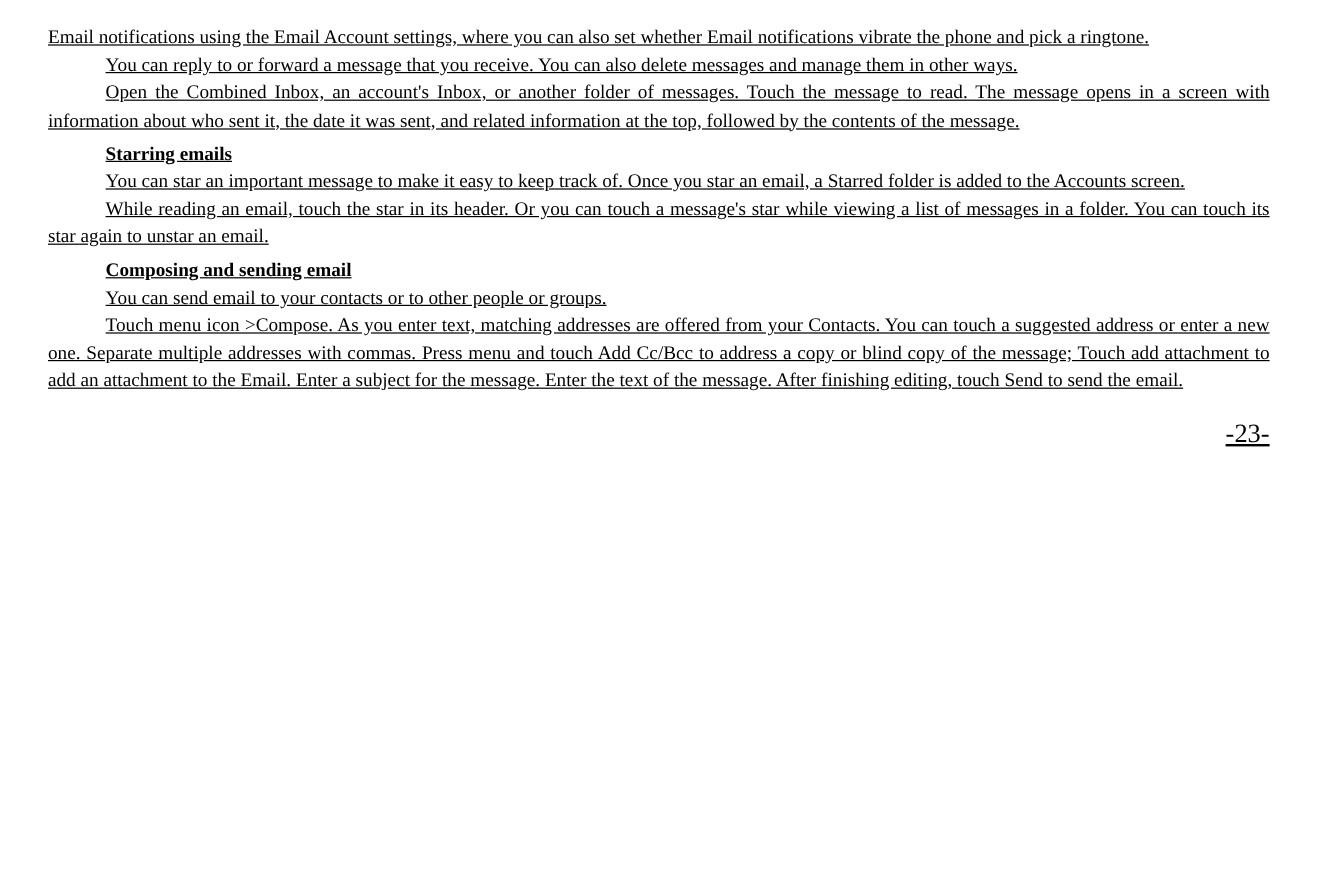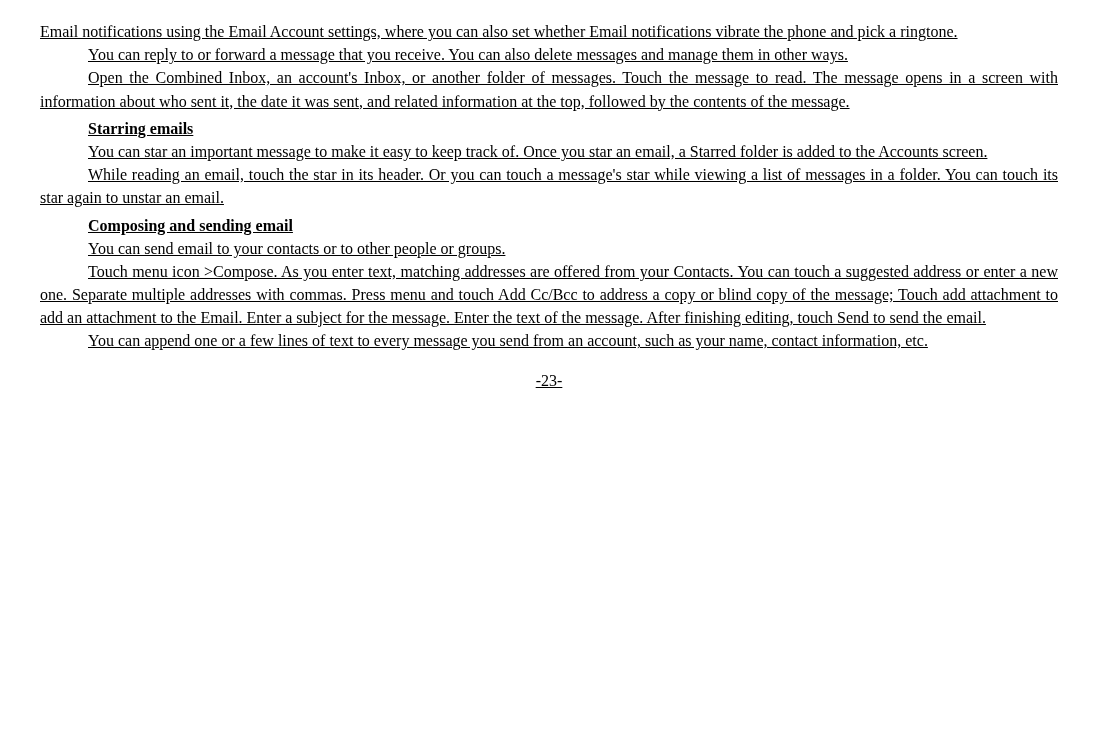--- a/index.html
+++ b/index.html
@@ -37,24 +37,24 @@
 
     .bold-heading {
       font-weight: bold;
       text-indent: 3em;
       display: block;
       margin-top: 4px;
       margin-bottom: 0;
     }
 
     .page-number {
-      text-align: center;
+      text-align: right;
       margin-top: 16px;
       font-family: "Times New Roman", Times, serif;
-      font-size: 16px;
+      font-size: 22px;
     }
   </style>
 </head>
 <body>
 
 <div class="page-content">
 
   <p>Email notifications using the Email Account settings, where you can also set whether Email notifications vibrate the phone and pick a ringtone.</p>
 
   <p class="indent">You can reply to or forward a message that you receive. You can also delete messages and manage them in other ways.</p>
@@ -67,17 +67,16 @@
 
   <p class="indent">While reading an email, touch the star in its header. Or you can touch a message's star while viewing a list of messages in a folder. You can touch its star again to unstar an email.</p>
 
   <span class="bold-heading">Composing and sending email</span>
 
   <p class="indent">You can send email to your contacts or to other people or groups.</p>
 
   <p class="indent">Touch menu icon &gt;Compose. As you enter text, matching addresses are offered from your Contacts. You can touch a suggested address or enter a new one. Separate multiple addresses with commas. Press menu and touch Add Cc/Bcc to address a copy or blind copy of the message; Touch add attachment to add an attachment to the Email. Enter a subject for the message. Enter the text of the message. After finishing editing, touch Send to send the email.</p>
 
 
-  <p class="indent">You can append one or a few lines of text to every message you send from an account, such as your name, contact information, etc.</p>
 
   <div class="page-number">-23-</div>
 
 </div>
 
 </body></html>

